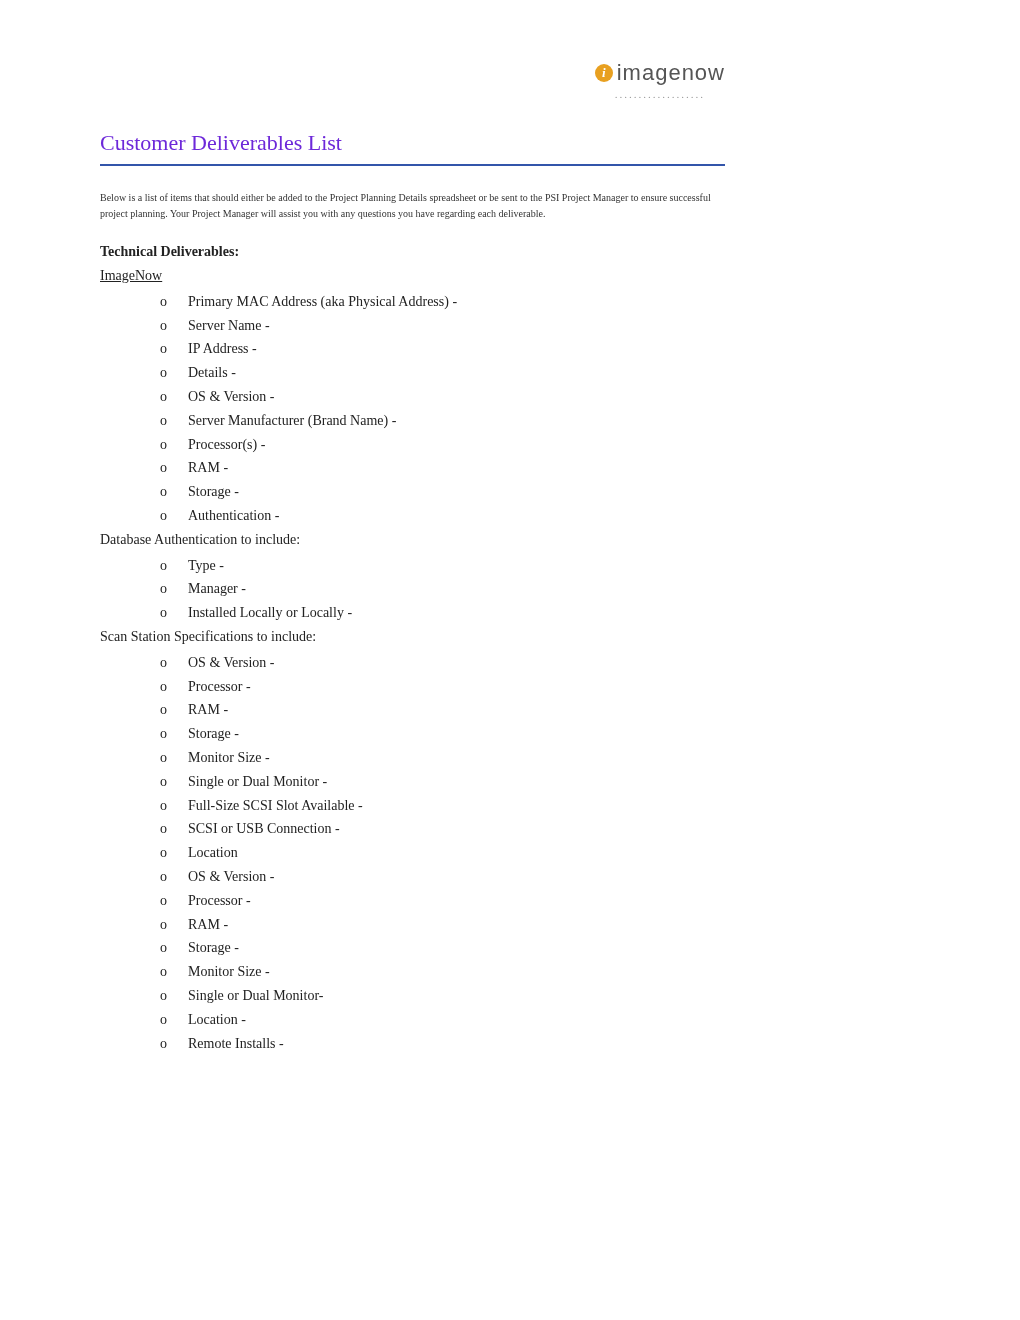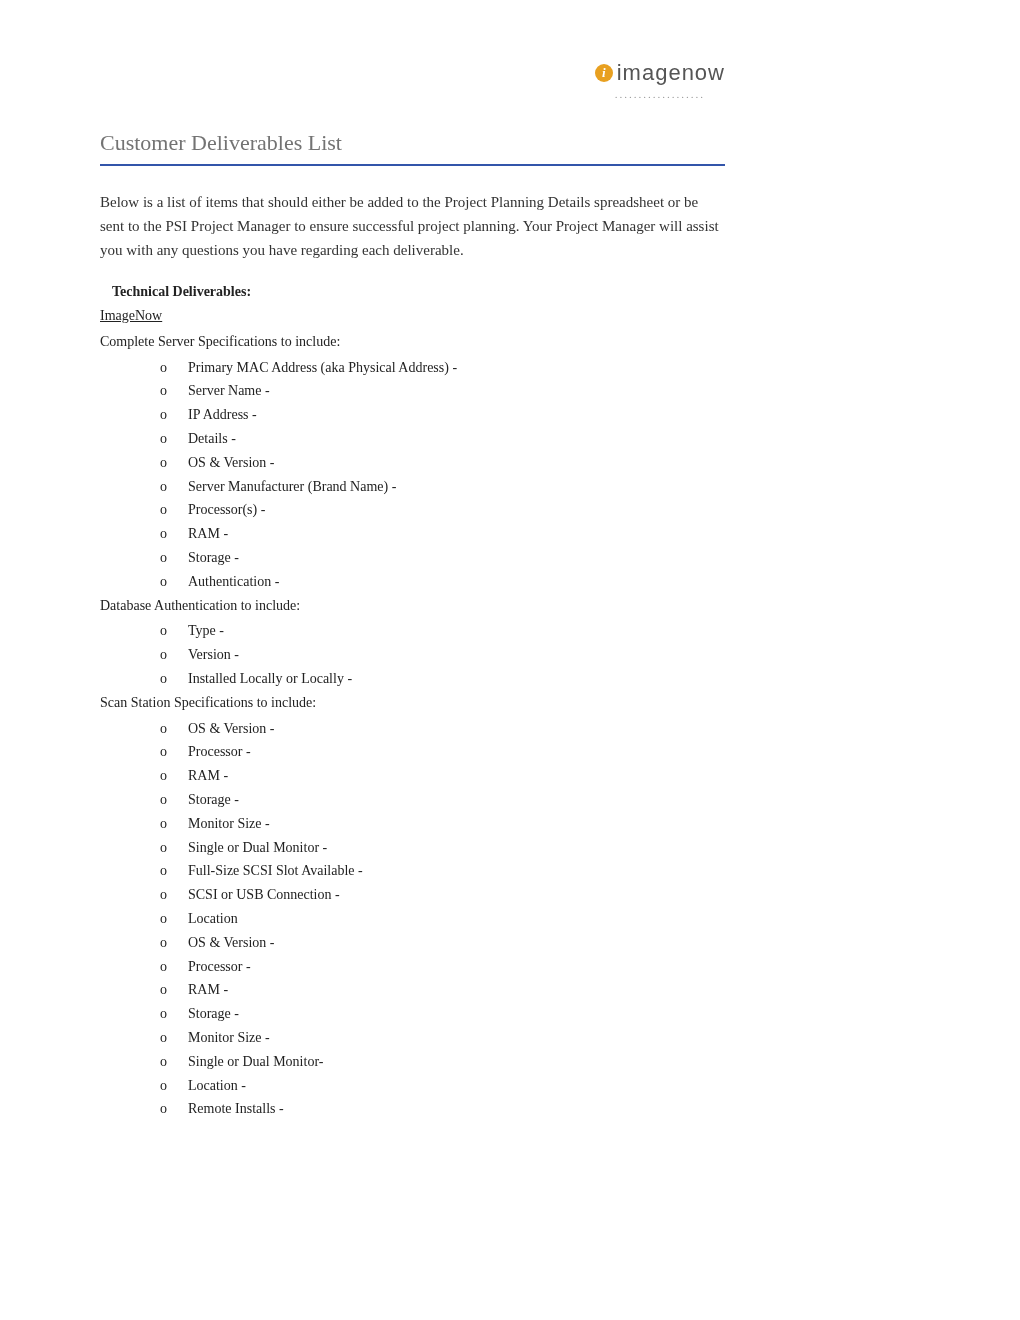--- a/index.html
+++ b/index.html
@@ -80,42 +80,41 @@
     }
 
     .title-section {
       margin-bottom: 8px;
     }
 
     .page-title {
       font-family: Georgia, serif;
       font-size: 22px;
       font-weight: normal;
-      color: #737373;
+      color: #6d28d9;
       margin-bottom: 8px;
     }
 
     .title-underline {
       height: 2px;
       background: #3355aa;
       margin-bottom: 24px;
     }
 
     .intro-text {
-      font-size: 15px;
+      font-size: 10px;
       line-height: 1.6;
       color: #333333;
       margin-bottom: 22px;
     }
 
     .section-title {
       font-weight: bold;
       font-size: 14px;
       margin-bottom: 4px;
-      margin-left: 12px;
     }
 
     .underlined {
       text-decoration: underline;
     }
 
     .section-text {
       font-size: 14px;
       line-height: 1.7;
       margin-bottom: 2px;
@@ -156,21 +155,20 @@
     <h1 class="page-title">Customer Deliverables List</h1>
     <div class="title-underline"></div>
   </div>
 
   <p class="intro-text">Below is a list of items that should either be added to the Project Planning Details spreadsheet or be sent to the PSI Project Manager to ensure successful project planning.  Your Project Manager will assist you with any questions you have regarding each deliverable.</p>
 
   <div>
 
     <p class="section-title">Technical Deliverables:</p>
     <p class="section-text underlined">ImageNow</p>
-    <p class="section-text">Complete Server Specifications to include:</p>
 
     <div>
       <div class="list-item">
         <span class="list-bullet">o</span>
         <span class="list-label">Primary MAC Address (aka Physical Address) -</span>
       </div>
       <div class="list-item">
         <span class="list-bullet">o</span>
         <span class="list-label">Server Name -</span>
       </div>
@@ -209,21 +207,21 @@
     </div>
 
     <p class="section-text">Database Authentication to include:</p>
     <div>
       <div class="list-item">
         <span class="list-bullet">o</span>
         <span class="list-label">Type -</span>
       </div>
       <div class="list-item">
         <span class="list-bullet">o</span>
-        <span class="list-label">Version -</span>
+        <span class="list-label">Manager -</span>
       </div>
       <div class="list-item">
         <span class="list-bullet">o</span>
         <span class="list-label">Installed Locally or Locally -</span>
       </div>
     </div>
 
     <p class="section-text">Scan Station Specifications to include:</p>
     <div>
       <div class="list-item">

